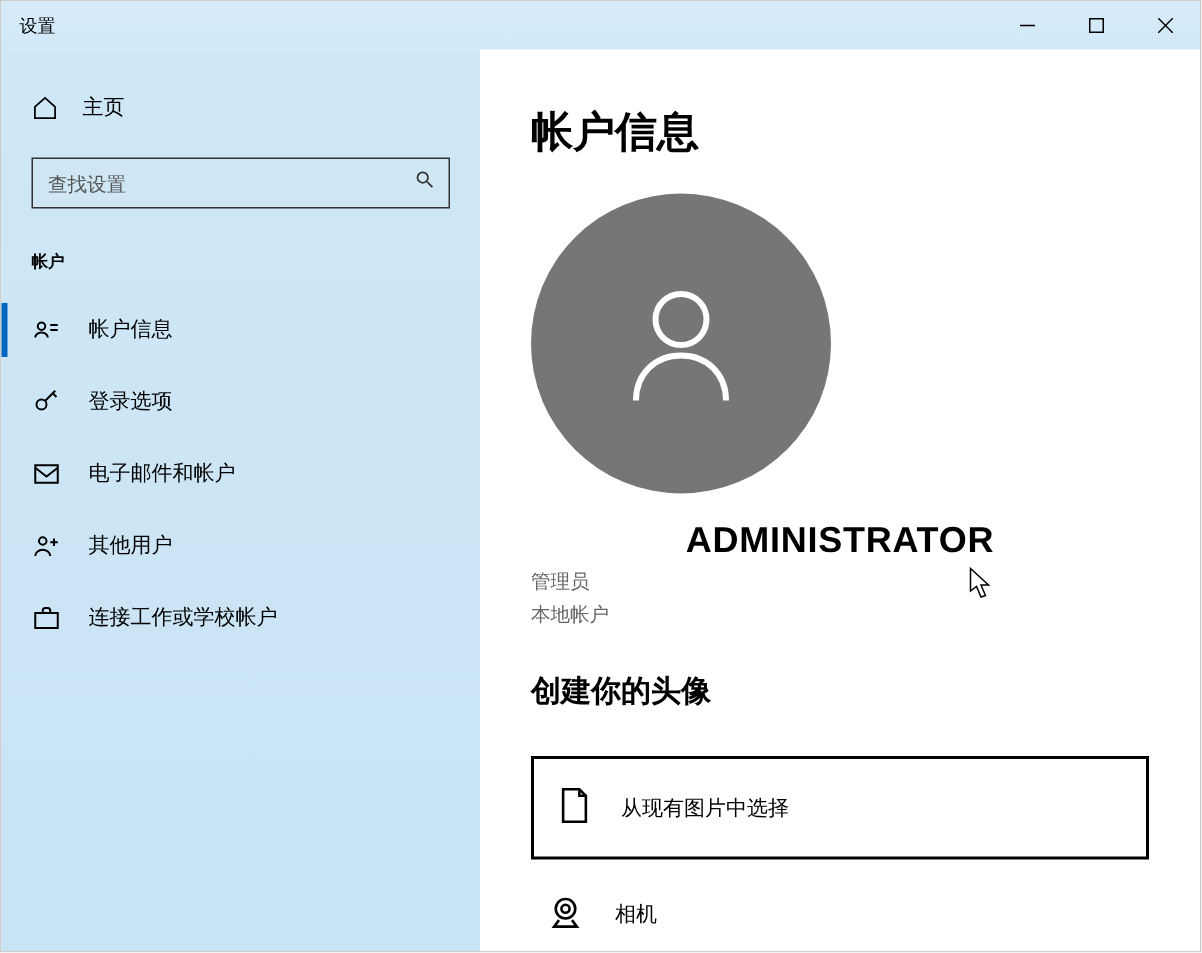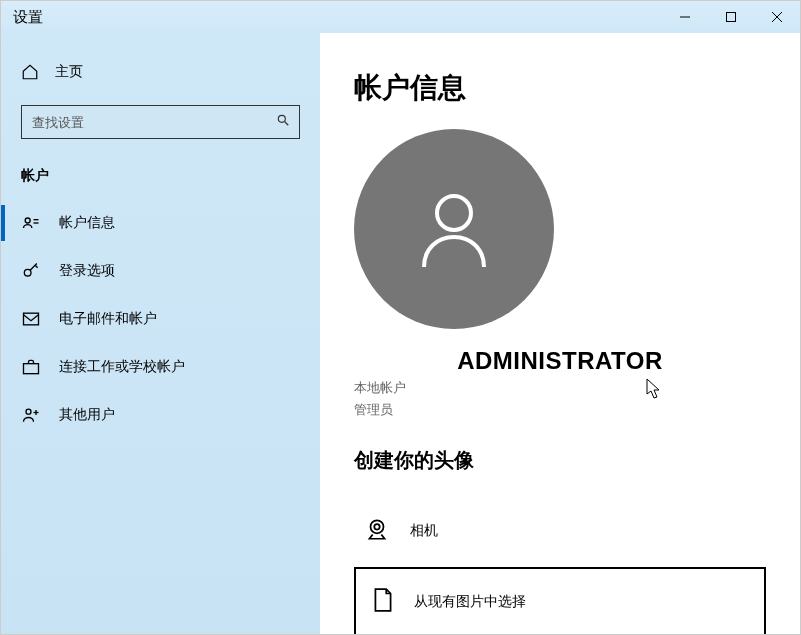--- a/index.html
+++ b/index.html
@@ -1,32 +1,32 @@
 <!DOCTYPE html>
 <html><head>
   <meta charset="utf-8">
   <style>
     * { margin: 0; padding: 0; box-sizing: border-box; font-family: "Microsoft YaHei", "Segoe UI", sans-serif; }
     body { width: 801px; height: 635px; overflow: hidden; background: #fff; position: relative; }
     .window { width: 100%; height: 100%; display: flex; flex-direction: column; border: 1px solid #ccc; }
     .titlebar { height: 32px; display: flex; align-items: center; background: linear-gradient(180deg, #d8ecf9 0%, #cfe8f8 100%); }
-    .titlebar-left { flex: 1; display: flex; align-items: center; padding-left: 12px; font-size: 15px; color: #000; }
+    .titlebar-left { flex: 1; display: flex; align-items: center; padding-left: 12px; font-size: 12px; color: #000; }
     .window-controls { display: flex; height: 100%; margin-left: auto; }
     .wc-btn { width: 46px; height: 32px; display: flex; align-items: center; justify-content: center; cursor: pointer; }
     .wc-btn svg { width: 10px; height: 10px; }
     .body { flex: 1; display: flex; min-height: 0; }
     .sidebar { width: 319px; background: linear-gradient(180deg, #cfe8f8 0%, #c8e3f4 100%); padding-top: 18px; display: flex; flex-direction: column; }
     .home-row { display: flex; align-items: center; gap: 16px; padding: 12px 20px; cursor: pointer; }
     .home-row svg { width: 18px; height: 18px; }
     .home-row span { font-size: 14px; }
     .search-wrap { margin: 12px 20px 20px; position: relative; }
     .search-box { width: 100%; height: 34px; border: 1px solid #333; background: #cfe6f4; padding: 0 15px 0 10px; font-size: 13px; color: #555; outline: none; }
     .search-box::placeholder { color: #555; }
     .search-icon { position: absolute; right: 10px; top: 50%; transform: translateY(-50%); }
-    .category { font-size: 14px; font-weight: bold; padding: 8px 20px 14px; }
+    .category { font-size: 11px; font-weight: bold; padding: 8px 20px 14px; }
     .nav-list { display: flex; flex-direction: column; }
     .nav-item { display: flex; align-items: center; gap: 18px; padding: 14px 20px; cursor: pointer; position: relative; }
     .nav-item.active::before { content: ""; position: absolute; left: 0; top: 6px; bottom: 6px; width: 4px; background: #0067c0; }
     .nav-item .nav-icon { width: 20px; height: 20px; display: flex; align-items: center; justify-content: center; }
     .nav-item span { font-size: 14px; }
     .content { flex: 1; padding: 36px 34px 20px; overflow: hidden; background: #fff; }
     .h1 { font-size: 28px; font-weight: 600; margin-bottom: 22px; }
     .avatar { width: 200px; height: 200px; border-radius: 50%; background: #767676; display: flex; align-items: center; justify-content: center; margin-bottom: 18px; }
     .avatar svg { width: 100px; height: 100px; stroke: #fff; fill: none; stroke-width: 4; }
     .username { font-size: 24px; font-weight: bold; letter-spacing: 0.5px; text-align: center; }
@@ -111,75 +111,75 @@
                 <rect x="3" y="5" width="18" height="14"></rect>
                 <path d="M3 7l9 7 9-7"></path>
               </svg>
           </span>
           <span>电子邮件和帐户</span>
         </div>
 
         <div class="nav-item">
           <span class="nav-icon">
             <svg viewBox="0 0 24 24" width="20" height="20" fill="none" stroke="#000" stroke-width="1.6">
-                <rect x="3" y="8" width="18" height="12"></rect>
-                <path d="M9 8V6a2 2 0 012-2h2a2 2 0 012 2v2"></path>
-              </svg>
-          </span>
-          <span>连接工作或学校帐户</span>
-        </div>
-
-        <div class="nav-item">
-          <span class="nav-icon">
-            <svg viewBox="0 0 24 24" width="20" height="20" fill="none" stroke="#000" stroke-width="1.6">
                 <circle cx="9" cy="8" r="3"></circle>
                 <path d="M3 20c0-3 3-5 6-5s6 2 6 5"></path>
                 <line x1="18" y1="6" x2="18" y2="12"></line>
                 <line x1="15" y1="9" x2="21" y2="9"></line>
               </svg>
           </span>
           <span>其他用户</span>
+        </div>
+
+        <div class="nav-item">
+          <span class="nav-icon">
+            <svg viewBox="0 0 24 24" width="20" height="20" fill="none" stroke="#000" stroke-width="1.6">
+                <rect x="3" y="8" width="18" height="12"></rect>
+                <path d="M9 8V6a2 2 0 012-2h2a2 2 0 012 2v2"></path>
+              </svg>
+          </span>
+          <span>连接工作或学校帐户</span>
         </div>
 
       </div>
     </div>
 
     <div class="content">
       <div class="h1">帐户信息</div>
       <div class="avatar">
         <svg viewBox="0 0 100 100">
           <circle cx="50" cy="34" r="17"></circle>
           <path d="M20 88c0-18 13-30 30-30s30 12 30 30"></path>
         </svg>
       </div>
       <div class="username">ADMINISTRATOR</div>
+      <div class="subline">管理员</div>
       <div class="subline">本地帐户</div>
-      <div class="subline">管理员</div>
 
       <div class="section">创建你的头像</div>
+
+      <div class="opt-row boxed">
+        <span>
+          <svg width="22" height="26" viewBox="0 0 20 24" fill="none" stroke="#000" stroke-width="1.6">
+              <path d="M3 2h10l4 4v16H3z"></path>
+              <path d="M13 2v4h4"></path>
+            </svg>
+        </span>
+        <span>从现有图片中选择</span>
+      </div>
 
       <div class="opt-row">
         <span>
           <svg width="26" height="26" viewBox="0 0 24 24" fill="none" stroke="#000" stroke-width="1.6">
               <circle cx="12" cy="10" r="6"></circle>
               <circle cx="12" cy="10" r="2.5"></circle>
               <path d="M8 17l-3 4h14l-3-4"></path>
             </svg>
         </span>
         <span>相机</span>
       </div>
-
-      <div class="opt-row boxed">
-        <span>
-          <svg width="22" height="26" viewBox="0 0 20 24" fill="none" stroke="#000" stroke-width="1.6">
-              <path d="M3 2h10l4 4v16H3z"></path>
-              <path d="M13 2v4h4"></path>
-            </svg>
-        </span>
-        <span>从现有图片中选择</span>
-      </div>
     </div>
   </div>
 </div>
 
 <svg class="cursor" width="16" height="22" viewBox="0 0 16 22">
   <path d="M1 1 L1 16 L5 13 L8 20 L11 19 L8 12 L13 12 Z" fill="#fff" stroke="#000" stroke-width="1"></path>
 </svg>
 
 </body></html>

